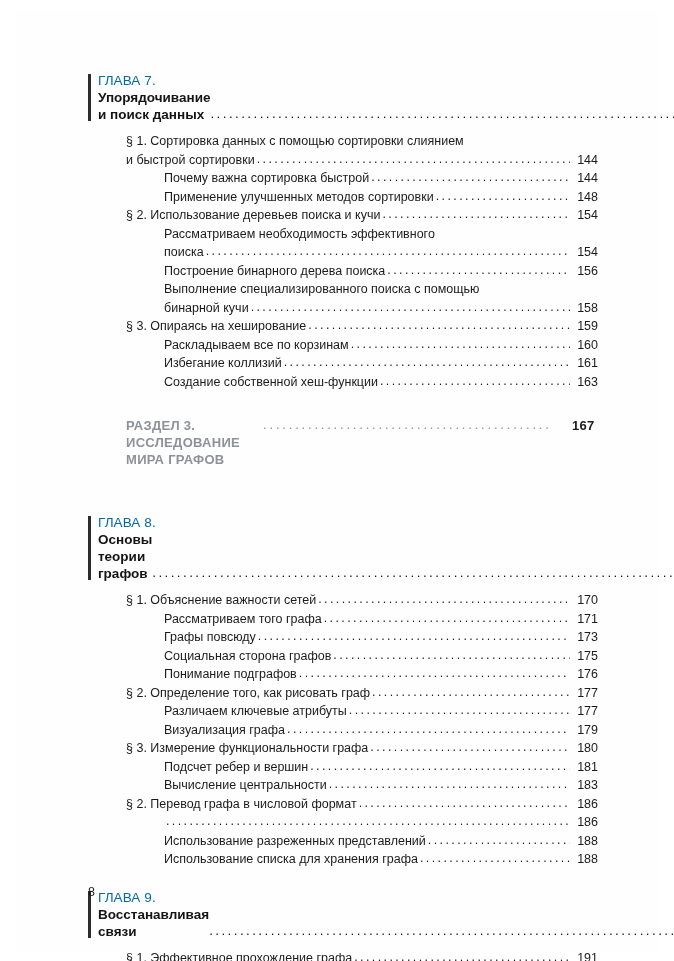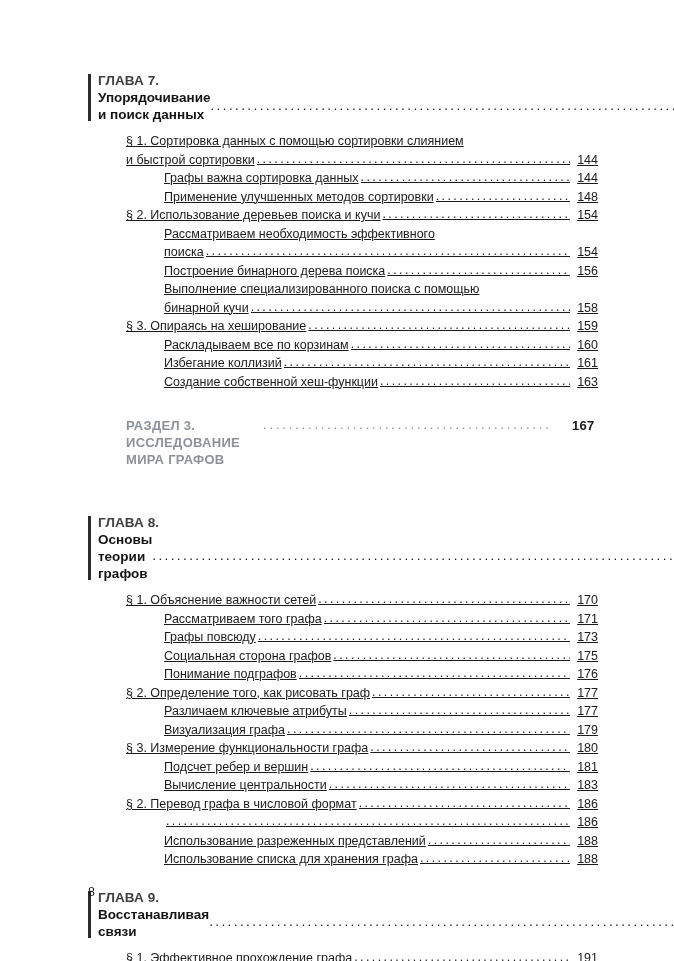--- a/index.html
+++ b/index.html
@@ -44,42 +44,41 @@
     content: "";
     position: absolute;
     left: 0;
     top: 2px;
     bottom: 2px;
     width: 3px;
     background: #2c2c2c;
   }
   .chapter-label {
     font-size: 13.5px;
-    font-weight: bold;
-    color: #404040;
+    font-weight: normal;
+    color: #0369a1;
     letter-spacing: 0.1px;
     line-height: 17px;
   }
   .chapter-title-row {
     display: flex;
-    align-items: center;
+    align-items: flex-end;
     font-size: 13.5px;
     font-weight: bold;
     color: #141414;
     line-height: 17px;
   }
 
   
   .row {
     display: flex;
     align-items: center;
     font-size: 12.5px;
     color: #1b1b1b;
     line-height: 18.5px;
-    text-decoration: underline;
   }
   .row .txt {
     white-space: pre;
   }
   .row .dots {
     flex: 1 1 auto;
     margin: 0 2px;
     overflow: hidden;
     white-space: nowrap;
     color: #1b1b1b;
@@ -165,21 +164,21 @@
         <div class="gap-sm"></div>
         <div class="row lvl1">
           <span class="txt">§ 1. Сортировка данных с помощью сортировки слиянием</span>
         </div>
         <div class="row lvl1">
           <span class="txt">и быстрой сортировки</span>
           <span class="dots">...................................................................................................................................................................................</span>
           <span class="pg">144</span>
         </div>
         <div class="row lvl2">
-          <span class="txt">Графы важна сортировка данных</span>
+          <span class="txt">Почему важна сортировка быстрой</span>
           <span class="dots">...................................................................................................................................................................................</span>
           <span class="pg">144</span>
         </div>
         <div class="row lvl2">
           <span class="txt">Применение улучшенных методов сортировки</span>
           <span class="dots">...................................................................................................................................................................................</span>
           <span class="pg">148</span>
         </div>
         <div class="row lvl1">
           <span class="txt">§ 2. Использование деревьев поиска и кучи</span>

